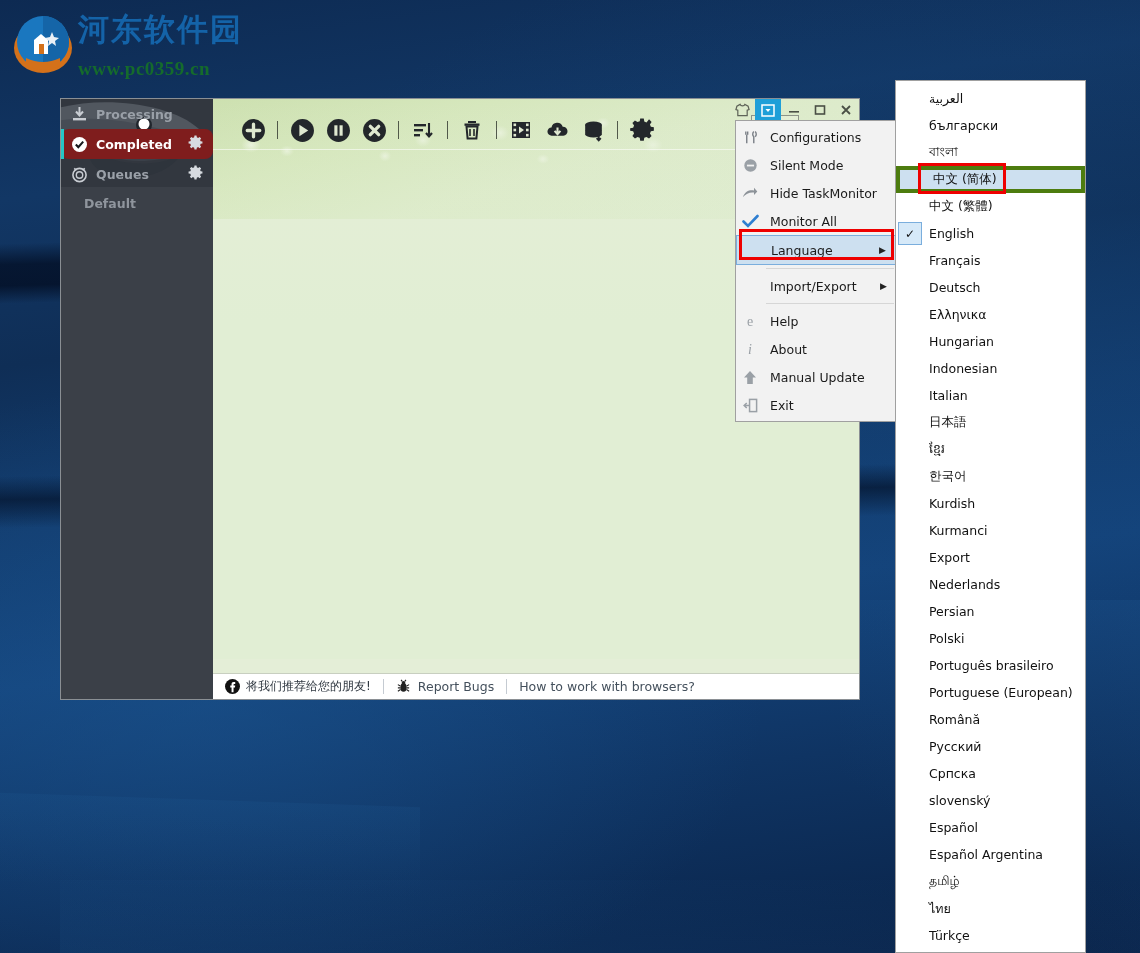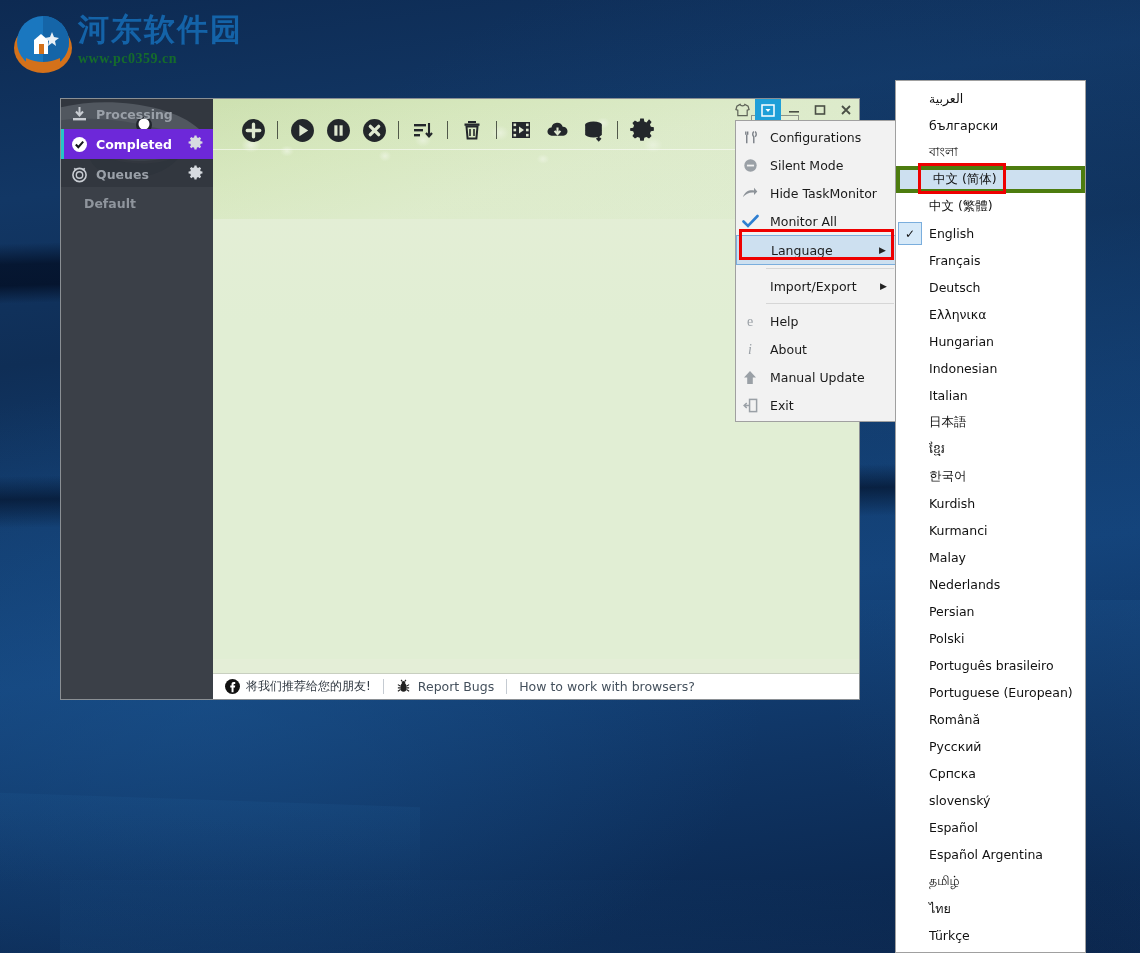--- a/index.html
+++ b/index.html
@@ -26,41 +26,41 @@
   .fold4 { right:0; top:600px; width:300px; height:360px;
            background:linear-gradient(220deg, rgba(30,88,148,0.25) 0%, rgba(10,36,72,0) 70%); }
   .fold5 { left:60px; top:880px; width:1080px; height:80px;
            background:linear-gradient(5deg, rgba(26,78,134,0.22) 0%, rgba(10,36,72,0) 100%); }
 
   
   .watermark { position:absolute; left:8px; top:6px; width:250px; height:72px; }
   .wm-badge { position:absolute; left:4px; top:8px; width:62px; height:62px; }
   .wm-text { position:absolute; left:70px; top:6px; }
   .wm-cn { font-family:"DejaVu Sans", sans-serif; font-size:31px; font-weight:bold; color:#1463a8; letter-spacing:2px; line-height:34px;}
-  .wm-url { font-family:"Liberation Serif", serif; font-size:14px; font-weight:bold; color:#156b2c; letter-spacing:0.5px; margin-top:5px;}
+  .wm-url { font-family:"Liberation Serif", serif; font-size:19px; font-weight:bold; color:#156b2c; letter-spacing:0.5px; margin-top:12px;}
 
   
   .app-window {
     position:absolute; left:60px; top:98px; width:800px; height:602px;
     border:1px solid #8a8f94;
     background:#e4eed7;
     overflow:hidden;
   }
   .app-sidebar {
     position:absolute; left:0; top:0; width:152px; height:600px;
     background:#3b4048;
   }
   .eagle-head { position:absolute; left:0; top:0; width:152px; height:88px; background:#32373f; overflow:hidden; }
   .sb-item {
     position:relative; height:30px; display:flex; align-items:center;
     padding-left:8px; color:#9aa0a8; font-size:12.5px; font-weight:bold;
     font-family:"DejaVu Sans", sans-serif;
   }
   .sb-item .ic { width:20px; height:20px; margin-right:7px; flex:0 0 20px; display:flex; align-items:center; justify-content:center; }
-  .sb-item.active { background:#6d28d9; color:#ffffff; }
+  .sb-item.active { background:#7f1d1d; color:#ffffff;border-radius:8px; }
   .sb-item.active::before { content:""; position:absolute; left:0; top:0; width:3px; height:100%; background:#26c6c6; }
   .sb-gear { position:absolute; right:10px; top:50%; transform:translateY(-50%); }
   .sb-sub { height:28px; display:flex; align-items:center; padding-left:23px; color:#8f959d; font-size:12.5px; font-weight:bold; font-family:"DejaVu Sans", sans-serif; }
 
   
   .app-main { position:absolute; left:152px; top:0; right:0; bottom:0; }
   .leaf-bg {
     position:absolute; left:0; top:0; width:648px; height:120px;
     background:
       radial-gradient(ellipse 14px 11px at 38px 46px, rgba(255,255,255,0.55), rgba(255,255,255,0) 70%),
@@ -517,21 +517,21 @@
   <div class="lang-item">
       <span class="lbl cjk">한국어</span>
     </div>
   <div class="lang-item">
       <span class="lbl">Kurdish</span>
     </div>
   <div class="lang-item">
       <span class="lbl">Kurmanci</span>
     </div>
   <div class="lang-item">
-      <span class="lbl">Malay</span>
+      <span class="lbl">Export</span>
     </div>
   <div class="lang-item">
       <span class="lbl">Nederlands</span>
     </div>
   <div class="lang-item">
       <span class="lbl">Persian</span>
     </div>
   <div class="lang-item">
       <span class="lbl">Polski</span>
     </div>

